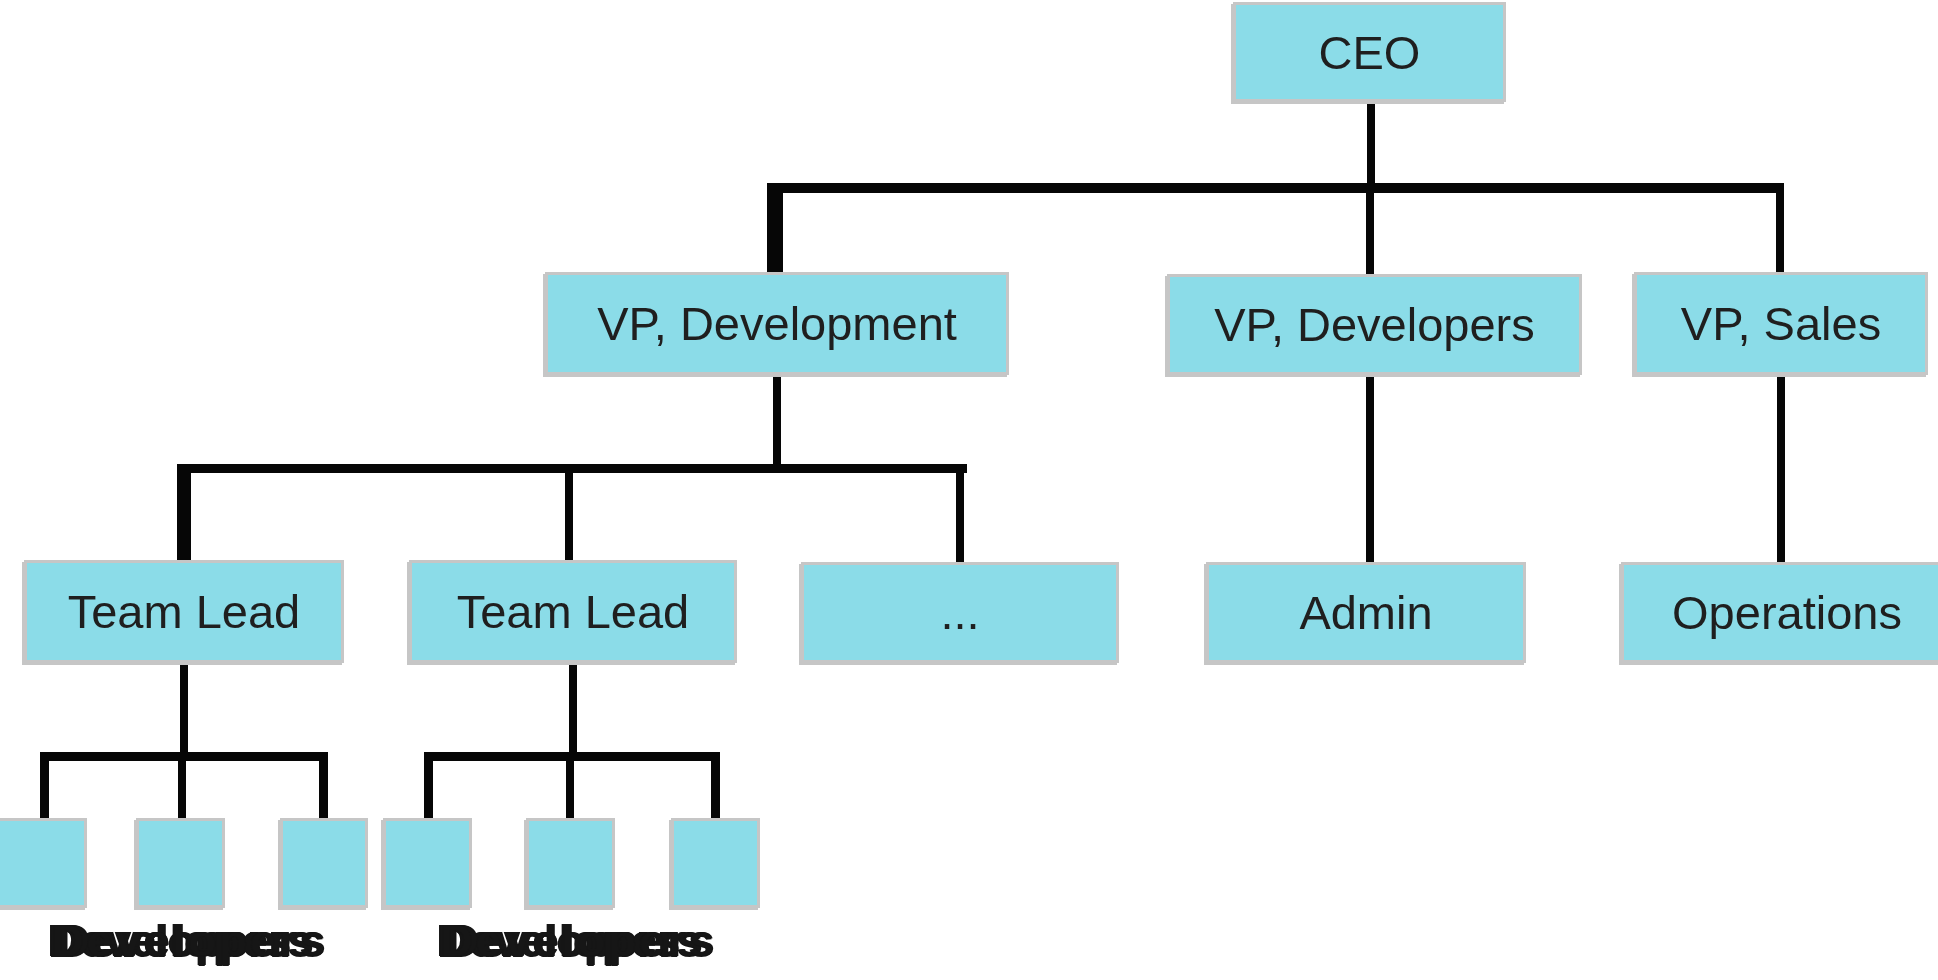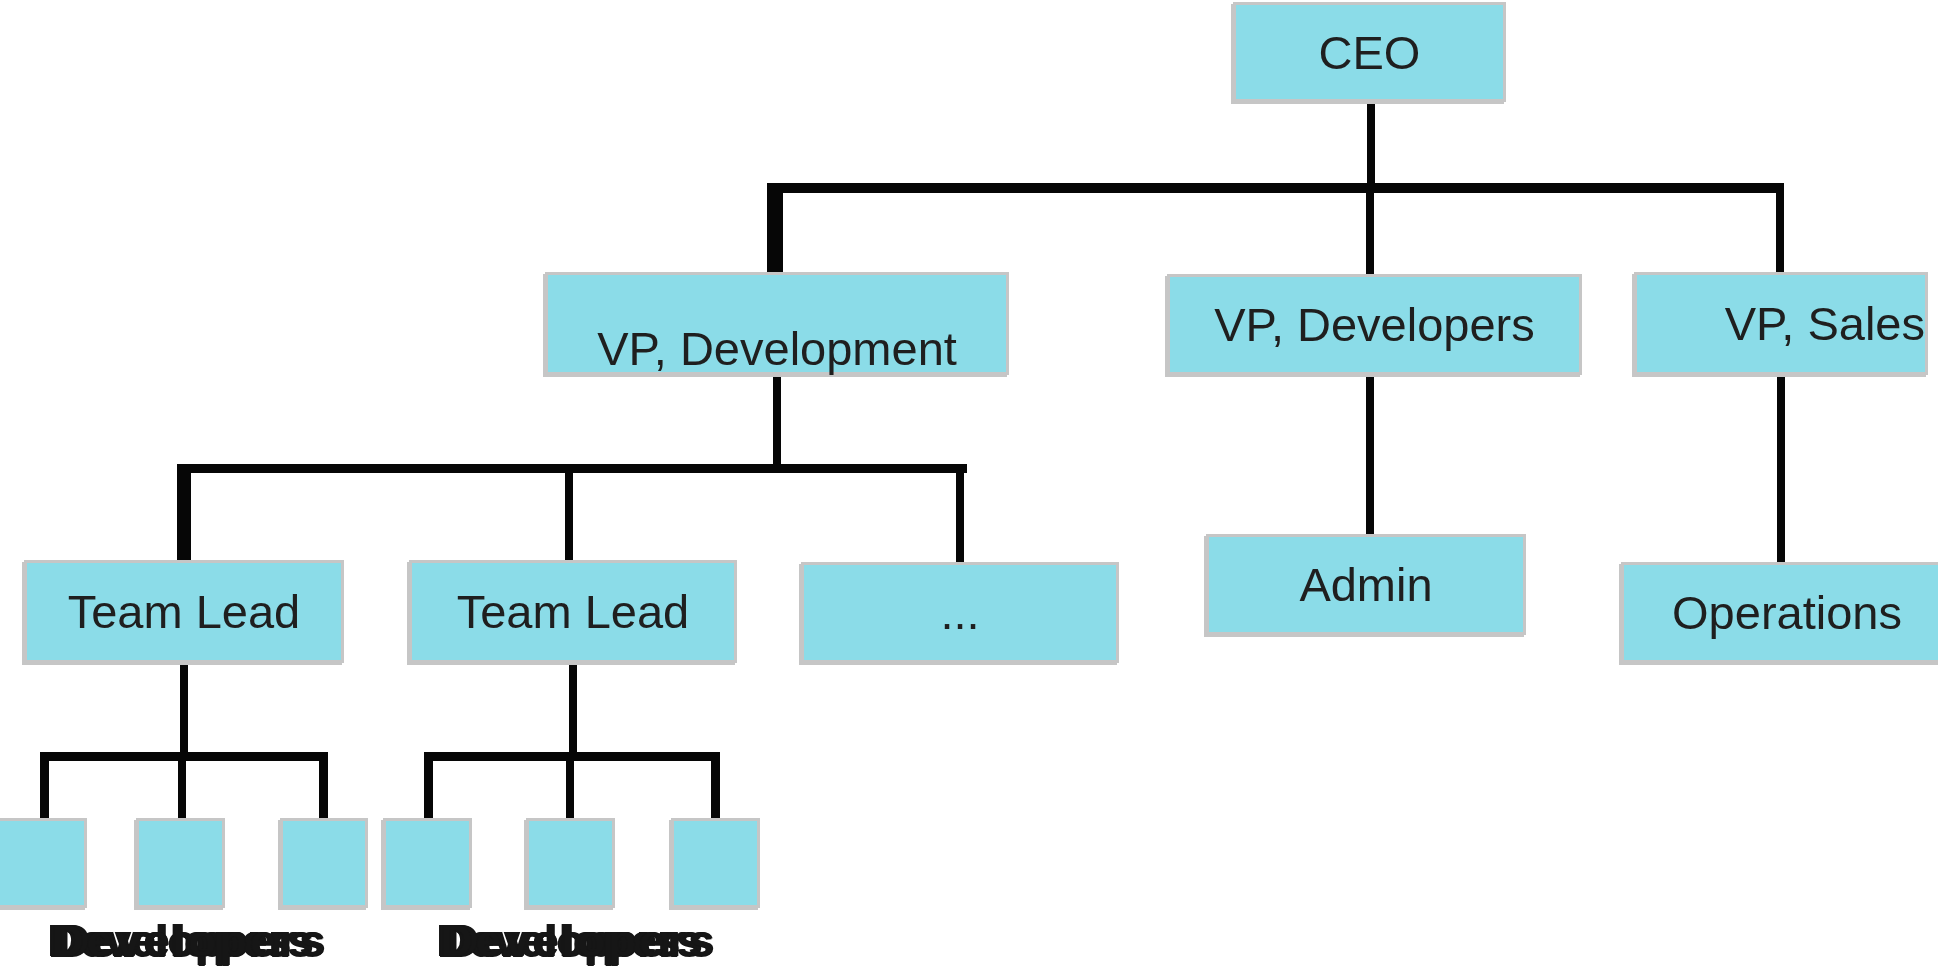--- a/index.html
+++ b/index.html
@@ -78,40 +78,40 @@
   <div class="line" style="left:569px; top:662px; width:8px; height:92px;"></div>
   <div class="line" style="left:424px; top:752px; width:296px; height:9px;"></div>
   <div class="line" style="left:424px; top:752px; width:9px; height:70px;"></div>
   <div class="line" style="left:566px; top:759px; width:8px; height:63px;"></div>
   <div class="line" style="left:711px; top:752px; width:9px; height:70px;"></div>
 
   <div class="node" style="left:1233px; top:2px; width:273px; height:100px;">
     <span>CEO</span>
   </div>
 
-  <div class="node" style="left:545px; top:272px; width:464px; height:103px;align-items:flex-end;">
+  <div class="node" style="left:545px; top:272px; width:464px; height:103px;">
     <span>VP, Development</span>
   </div>
   <div class="node" style="left:1167px; top:274px; width:415px; height:101px;">
     <span>VP, Developers</span>
   </div>
-  <div class="node" style="left:1634px; top:272px; width:294px; height:103px;justify-content:flex-end;">
+  <div class="node" style="left:1634px; top:272px; width:294px; height:103px;">
     <span>VP, Sales</span>
   </div>
 
   <div class="node" style="left:24px; top:560px; width:320px; height:103px;">
     <span>Team Lead</span>
   </div>
   <div class="node" style="left:409px; top:560px; width:328px; height:103px;">
     <span>Team Lead</span>
   </div>
   <div class="node" style="left:801px; top:562px; width:318px; height:101px;">
     <span>...</span>
   </div>
-  <div class="node" style="left:1206px; top:534px; width:320px; height:101px;justify-content:center;">
+  <div class="node" style="left:1206px; top:562px; width:320px; height:101px;justify-content:center;">
     <span>Admin</span>
   </div>
   <div class="node" style="left:1621px; top:562px; width:332px; height:101px;">
     <span>Operations</span>
   </div>
 
   <div class="node small" style="left:-8px;  top:818px; width:95px; height:90px;"></div>
   <div class="node small" style="left:136px; top:818px; width:89px; height:90px;"></div>
   <div class="node small" style="left:280px; top:818px; width:88px; height:90px;"></div>
   <div class="node small" style="left:383px; top:818px; width:89px; height:90px;"></div>

